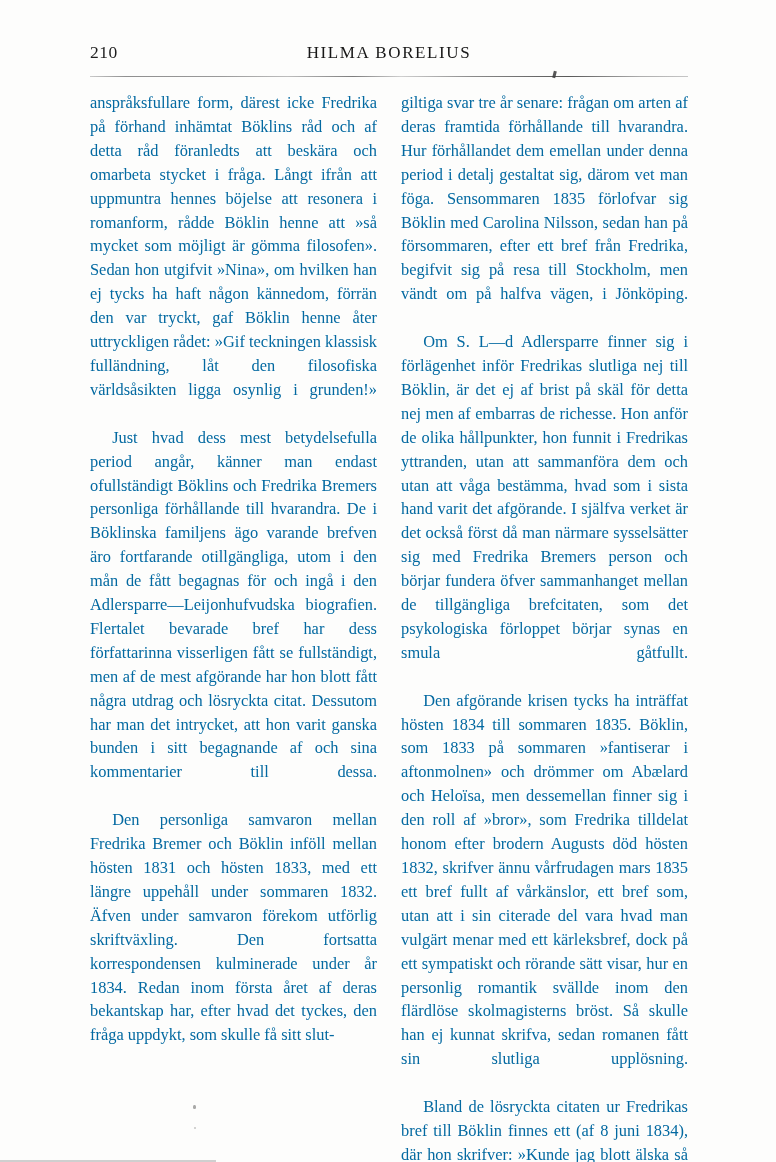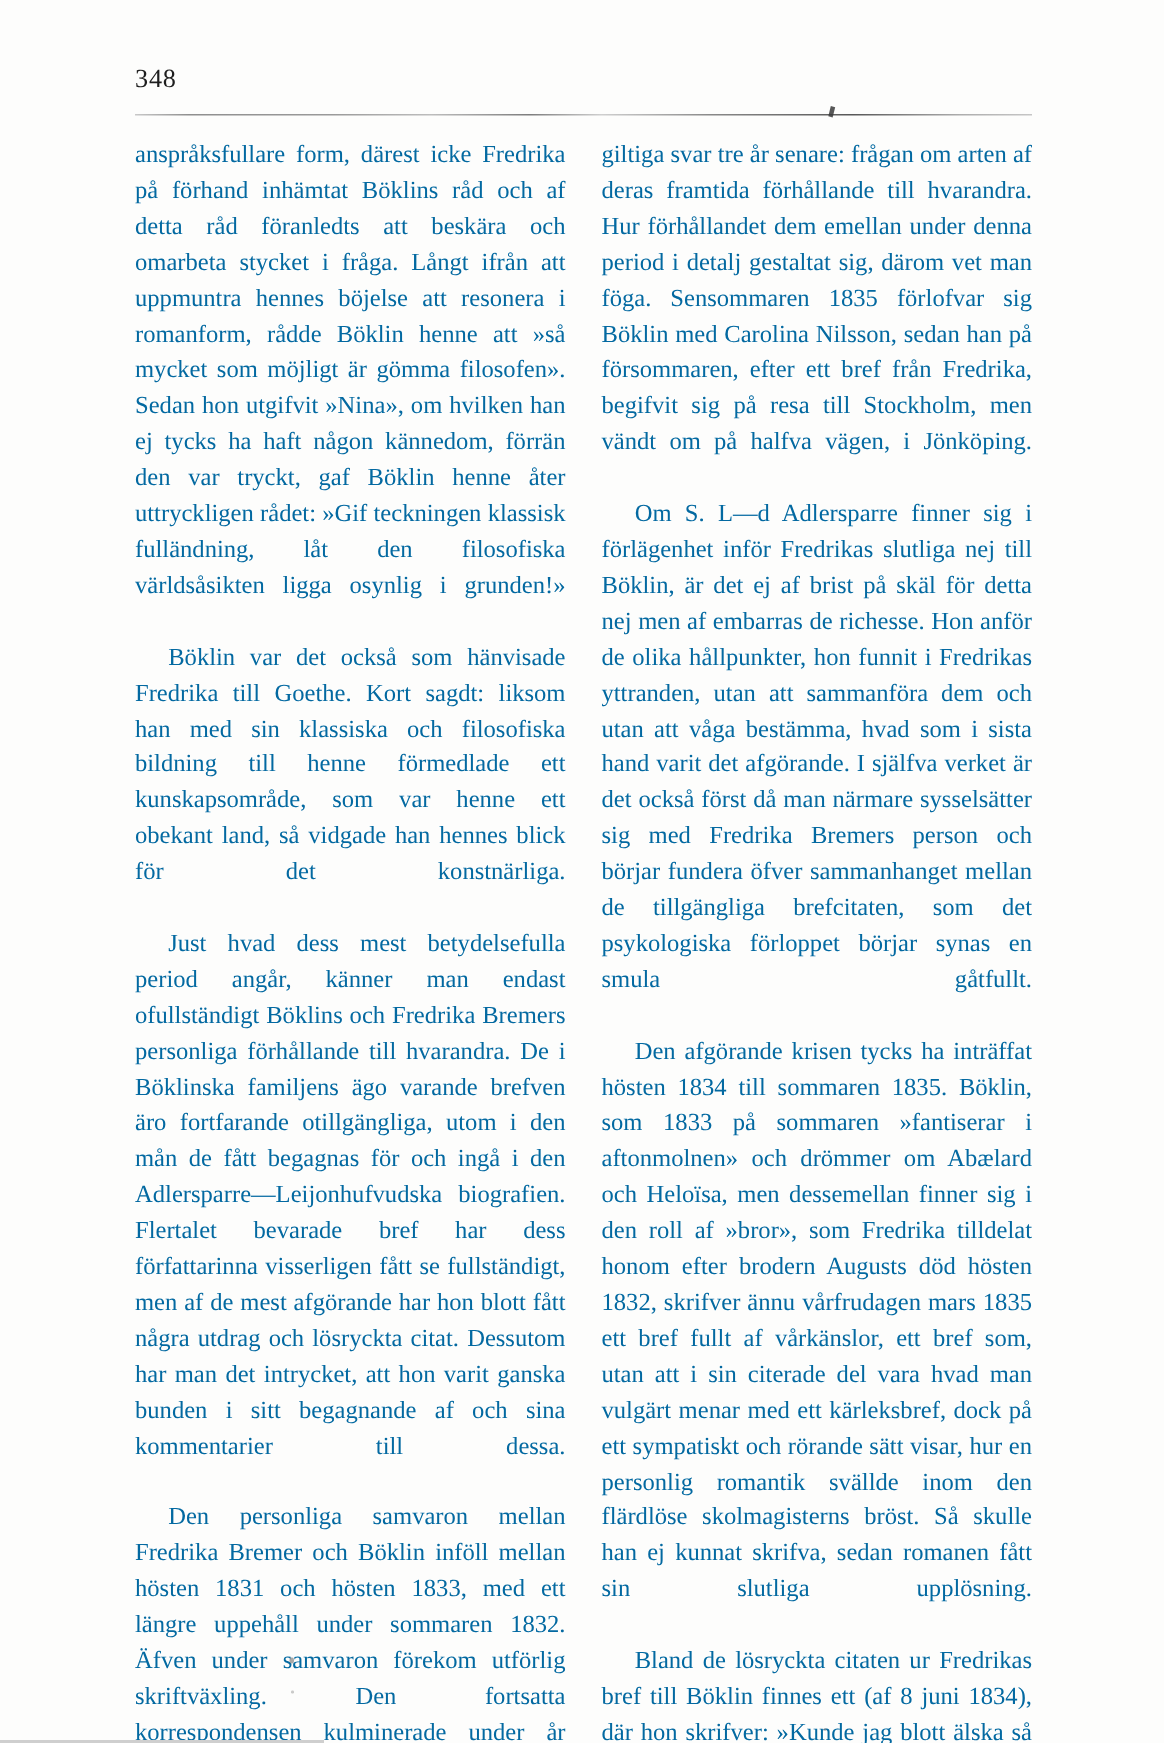--- a/index.html
+++ b/index.html
@@ -121,30 +121,30 @@
     height: 2px;
     background: #cfcfcf;
   }
 </style>
 </head>
 <body>
 
 <div class="page">
 
   <div class="running-head">
-    <div class="folio">348</div>
+    <div class="folio">210</div>
+    <div class="head-title">HILMA BORELIUS</div>
   </div>
   <div class="head-rule"></div>
   <div class="rule-speck"></div>
 
   <div class="columns">
 
     <div class="col">
       <p class="cont">anspråksfullare form, därest icke Fredrika på förhand inhämtat Böklins råd och af detta råd föranledts att beskära och omarbeta stycket i fråga. Långt ifrån att uppmuntra hennes böjelse att resonera i romanform, rådde Böklin henne att »så mycket som möjligt är gömma filosofen». Sedan hon utgifvit »Nina», om hvilken han ej tycks ha haft någon kännedom, förrän den var tryckt, gaf Böklin henne åter uttryckligen rådet: »Gif teckningen klassisk fulländning, låt den filosofiska världsåsikten ligga osynlig i grunden!»</p>
-      <p class="indent">Böklin var det också som hänvisade Fredrika till Goethe. Kort sagdt: liksom han med sin klassiska och filosofiska bildning till henne förmedlade ett kunskapsområde, som var henne ett obekant land, så vidgade han hennes blick för det konstnärliga.</p>
       <p class="indent">Just hvad dess mest betydelsefulla period angår, känner man endast ofullständigt Böklins och Fredrika Bremers personliga förhållande till hvarandra. De i Böklinska familjens ägo varande brefven äro fortfarande otillgängliga, utom i den mån de fått begagnas för och ingå i den Adlersparre—Leijonhufvudska biografien. Flertalet bevarade bref har dess författarinna visserligen fått se fullständigt, men af de mest afgörande har hon blott fått några utdrag och lösryckta citat. Dessutom har man det intrycket, att hon varit ganska bunden i sitt begagnande af och sina kommentarier till dessa.</p>
       <p class="indent full">Den personliga samvaron mellan Fredrika Bremer och Böklin inföll mellan hösten 1831 och hösten 1833, med ett längre uppehåll under sommaren 1832. Äfven under samvaron förekom utförlig skriftväxling. Den fortsatta korrespondensen kulminerade under år 1834. Redan inom första året af deras bekantskap har, efter hvad det tyckes, den fråga uppdykt, som skulle få sitt slut-</p>
     </div>
 
     <div class="col">
       <p class="cont">giltiga svar tre år senare: frågan om arten af deras framtida förhållande till hvarandra. Hur förhållandet dem emellan under denna period i detalj gestaltat sig, därom vet man föga. Sensommaren 1835 förlofvar sig Böklin med Carolina Nilsson, sedan han på försommaren, efter ett bref från Fredrika, begifvit sig på resa till Stockholm, men vändt om på halfva vägen, i Jönköping.</p>
       <p class="indent">Om S. L—d Adlersparre finner sig i förlägenhet inför Fredrikas slutliga nej till Böklin, är det ej af brist på skäl för detta nej men af embarras de richesse. Hon anför de olika hållpunkter, hon funnit i Fredrikas yttranden, utan att sammanföra dem och utan att våga bestämma, hvad som i sista hand varit det afgörande. I själfva verket är det också först då man närmare sysselsätter sig med Fredrika Bremers person och börjar fundera öfver sammanhanget mellan de tillgängliga brefcitaten, som det psykologiska förloppet börjar synas en smula gåtfullt.</p>
       <p class="indent">Den afgörande krisen tycks ha inträffat hösten 1834 till sommaren 1835. Böklin, som 1833 på sommaren »fantiserar i aftonmolnen» och drömmer om Abælard och Heloïsa, men dessemellan finner sig i den roll af »bror», som Fredrika tilldelat honom efter brodern Augusts död hösten 1832, skrifver ännu vårfrudagen mars 1835 ett bref fullt af vårkänslor, ett bref som, utan att i sin citerade del vara hvad man vulgärt menar med ett kärleksbref, dock på ett sympatiskt och rörande sätt visar, hur en personlig romantik svällde inom den flärdlöse skolmagisterns bröst. Så skulle han ej kunnat skrifva, sedan romanen fått sin slutliga upplösning.</p>
       <p class="indent full">Bland de lösryckta citaten ur Fredrikas bref till Böklin finnes ett (af 8 juni 1834), där hon skrifver: »Kunde jag blott älska så fullt, som detta underliga</p>
     </div>

